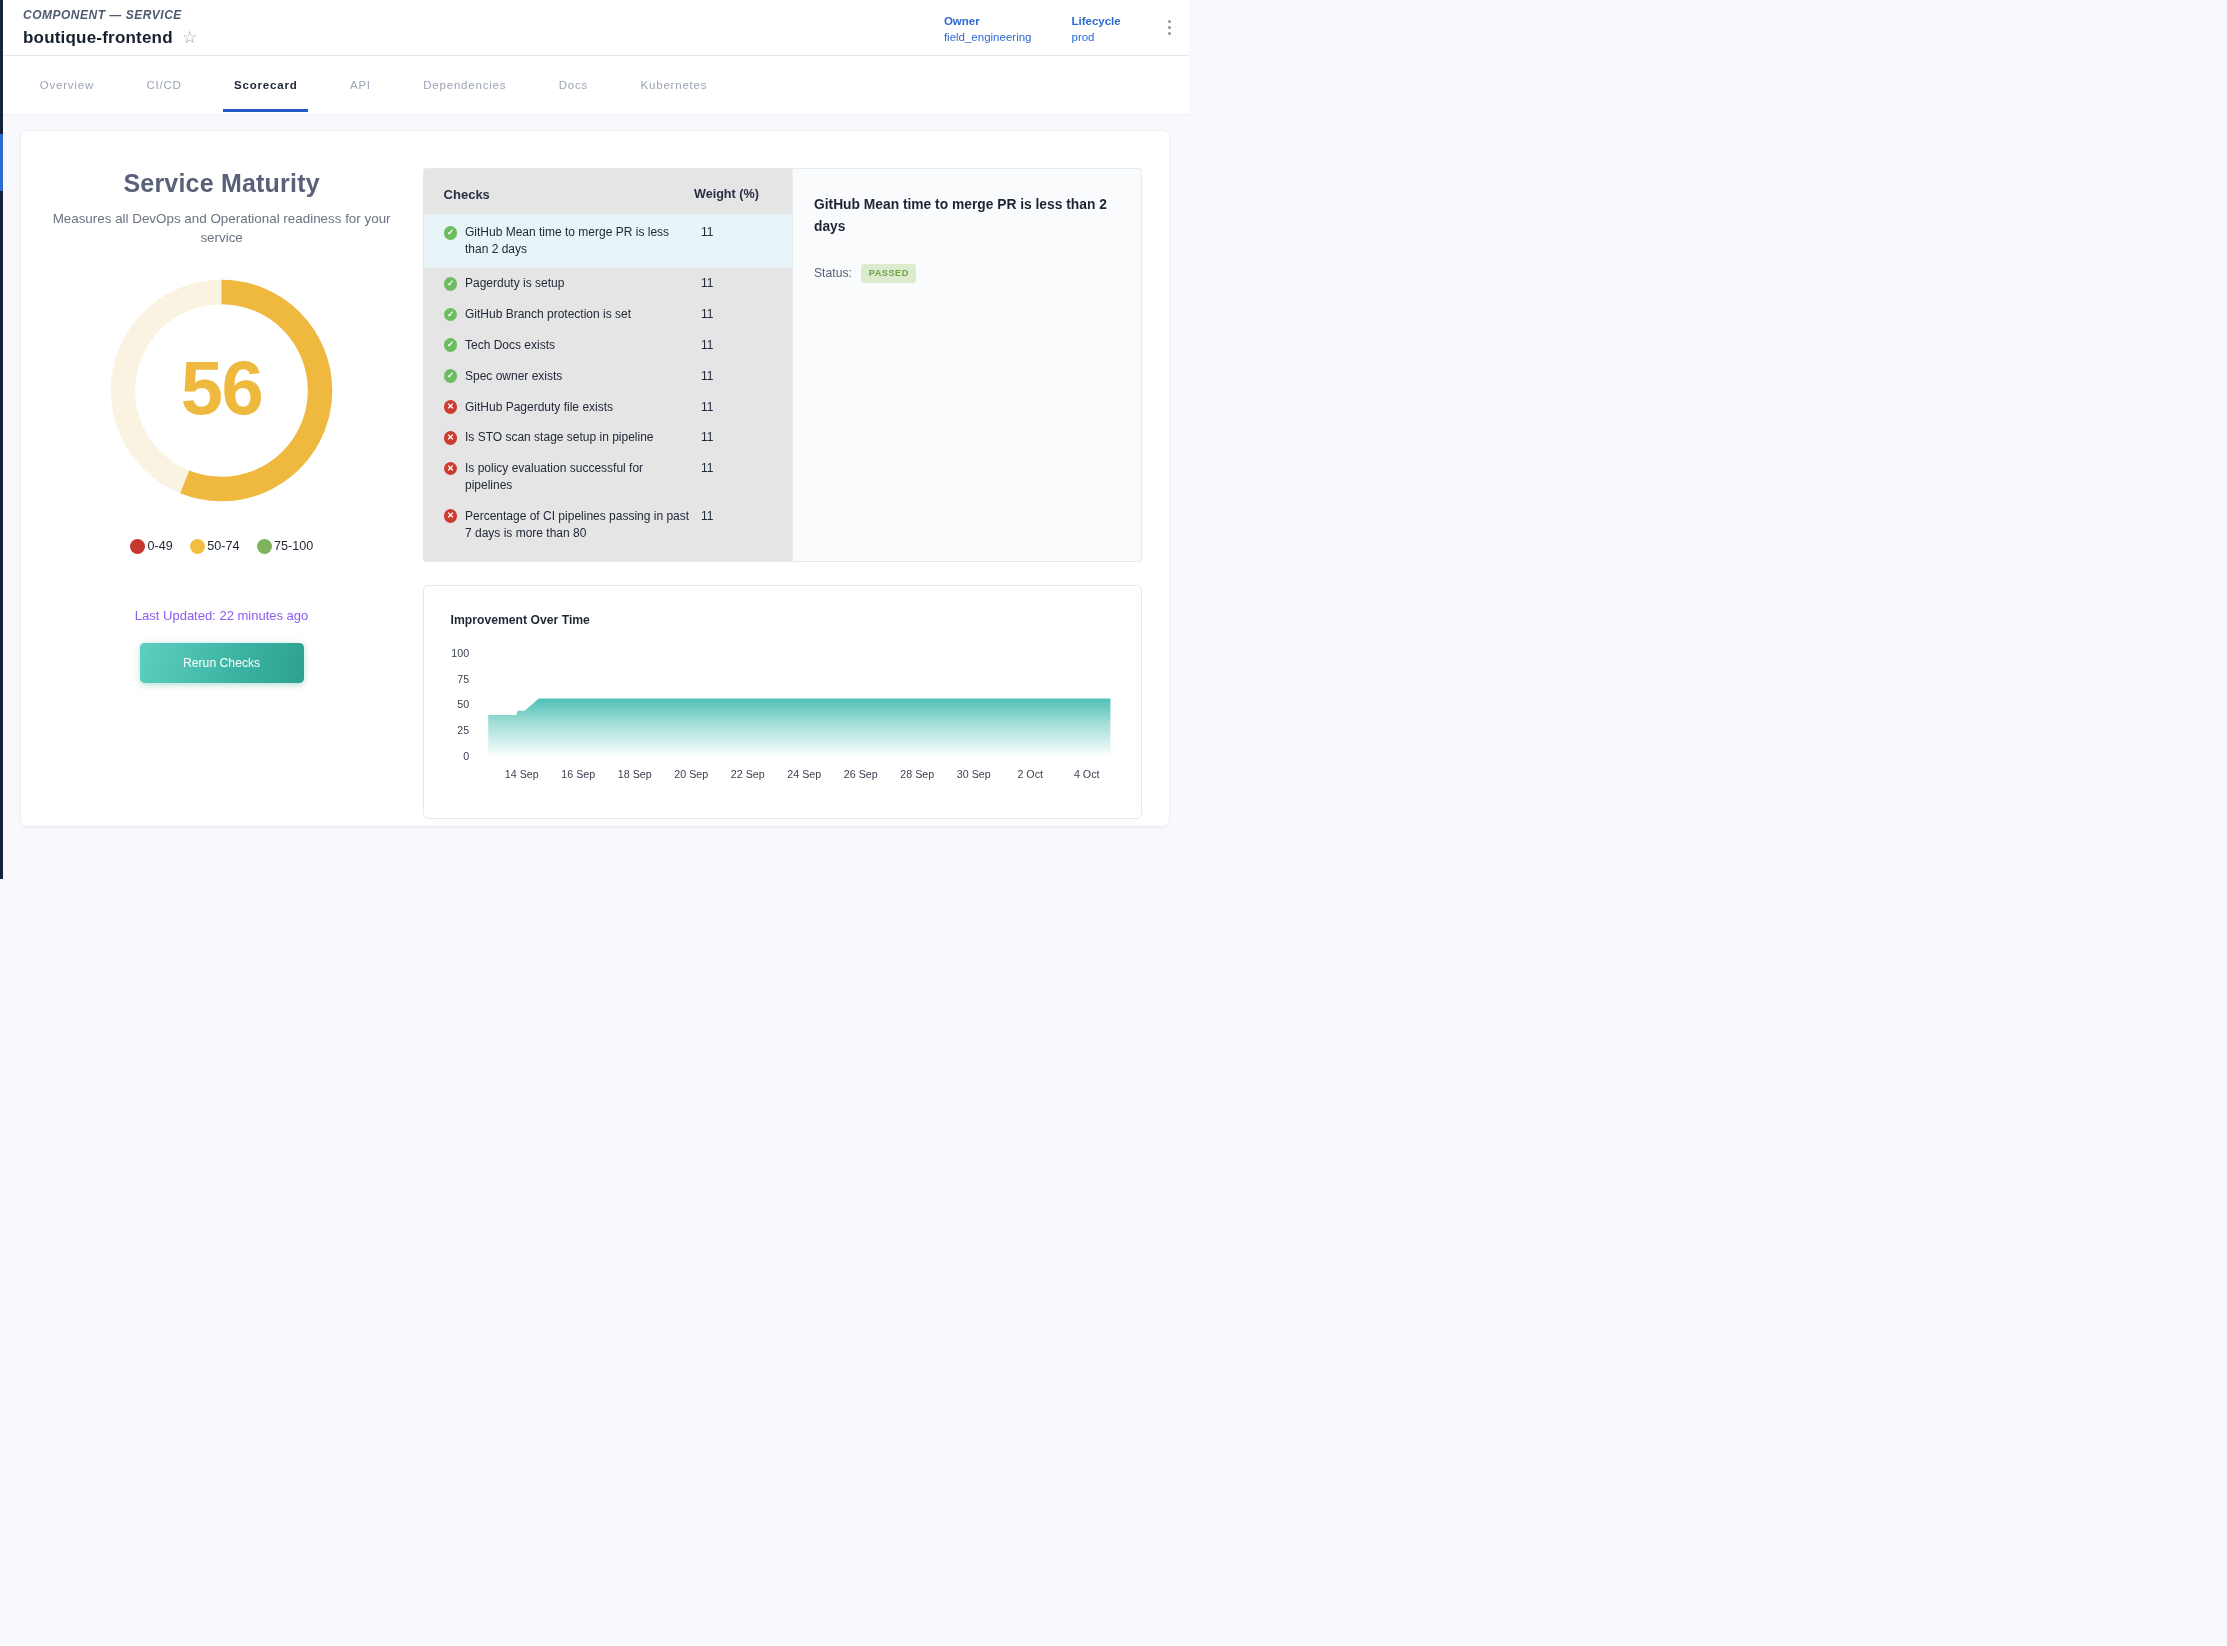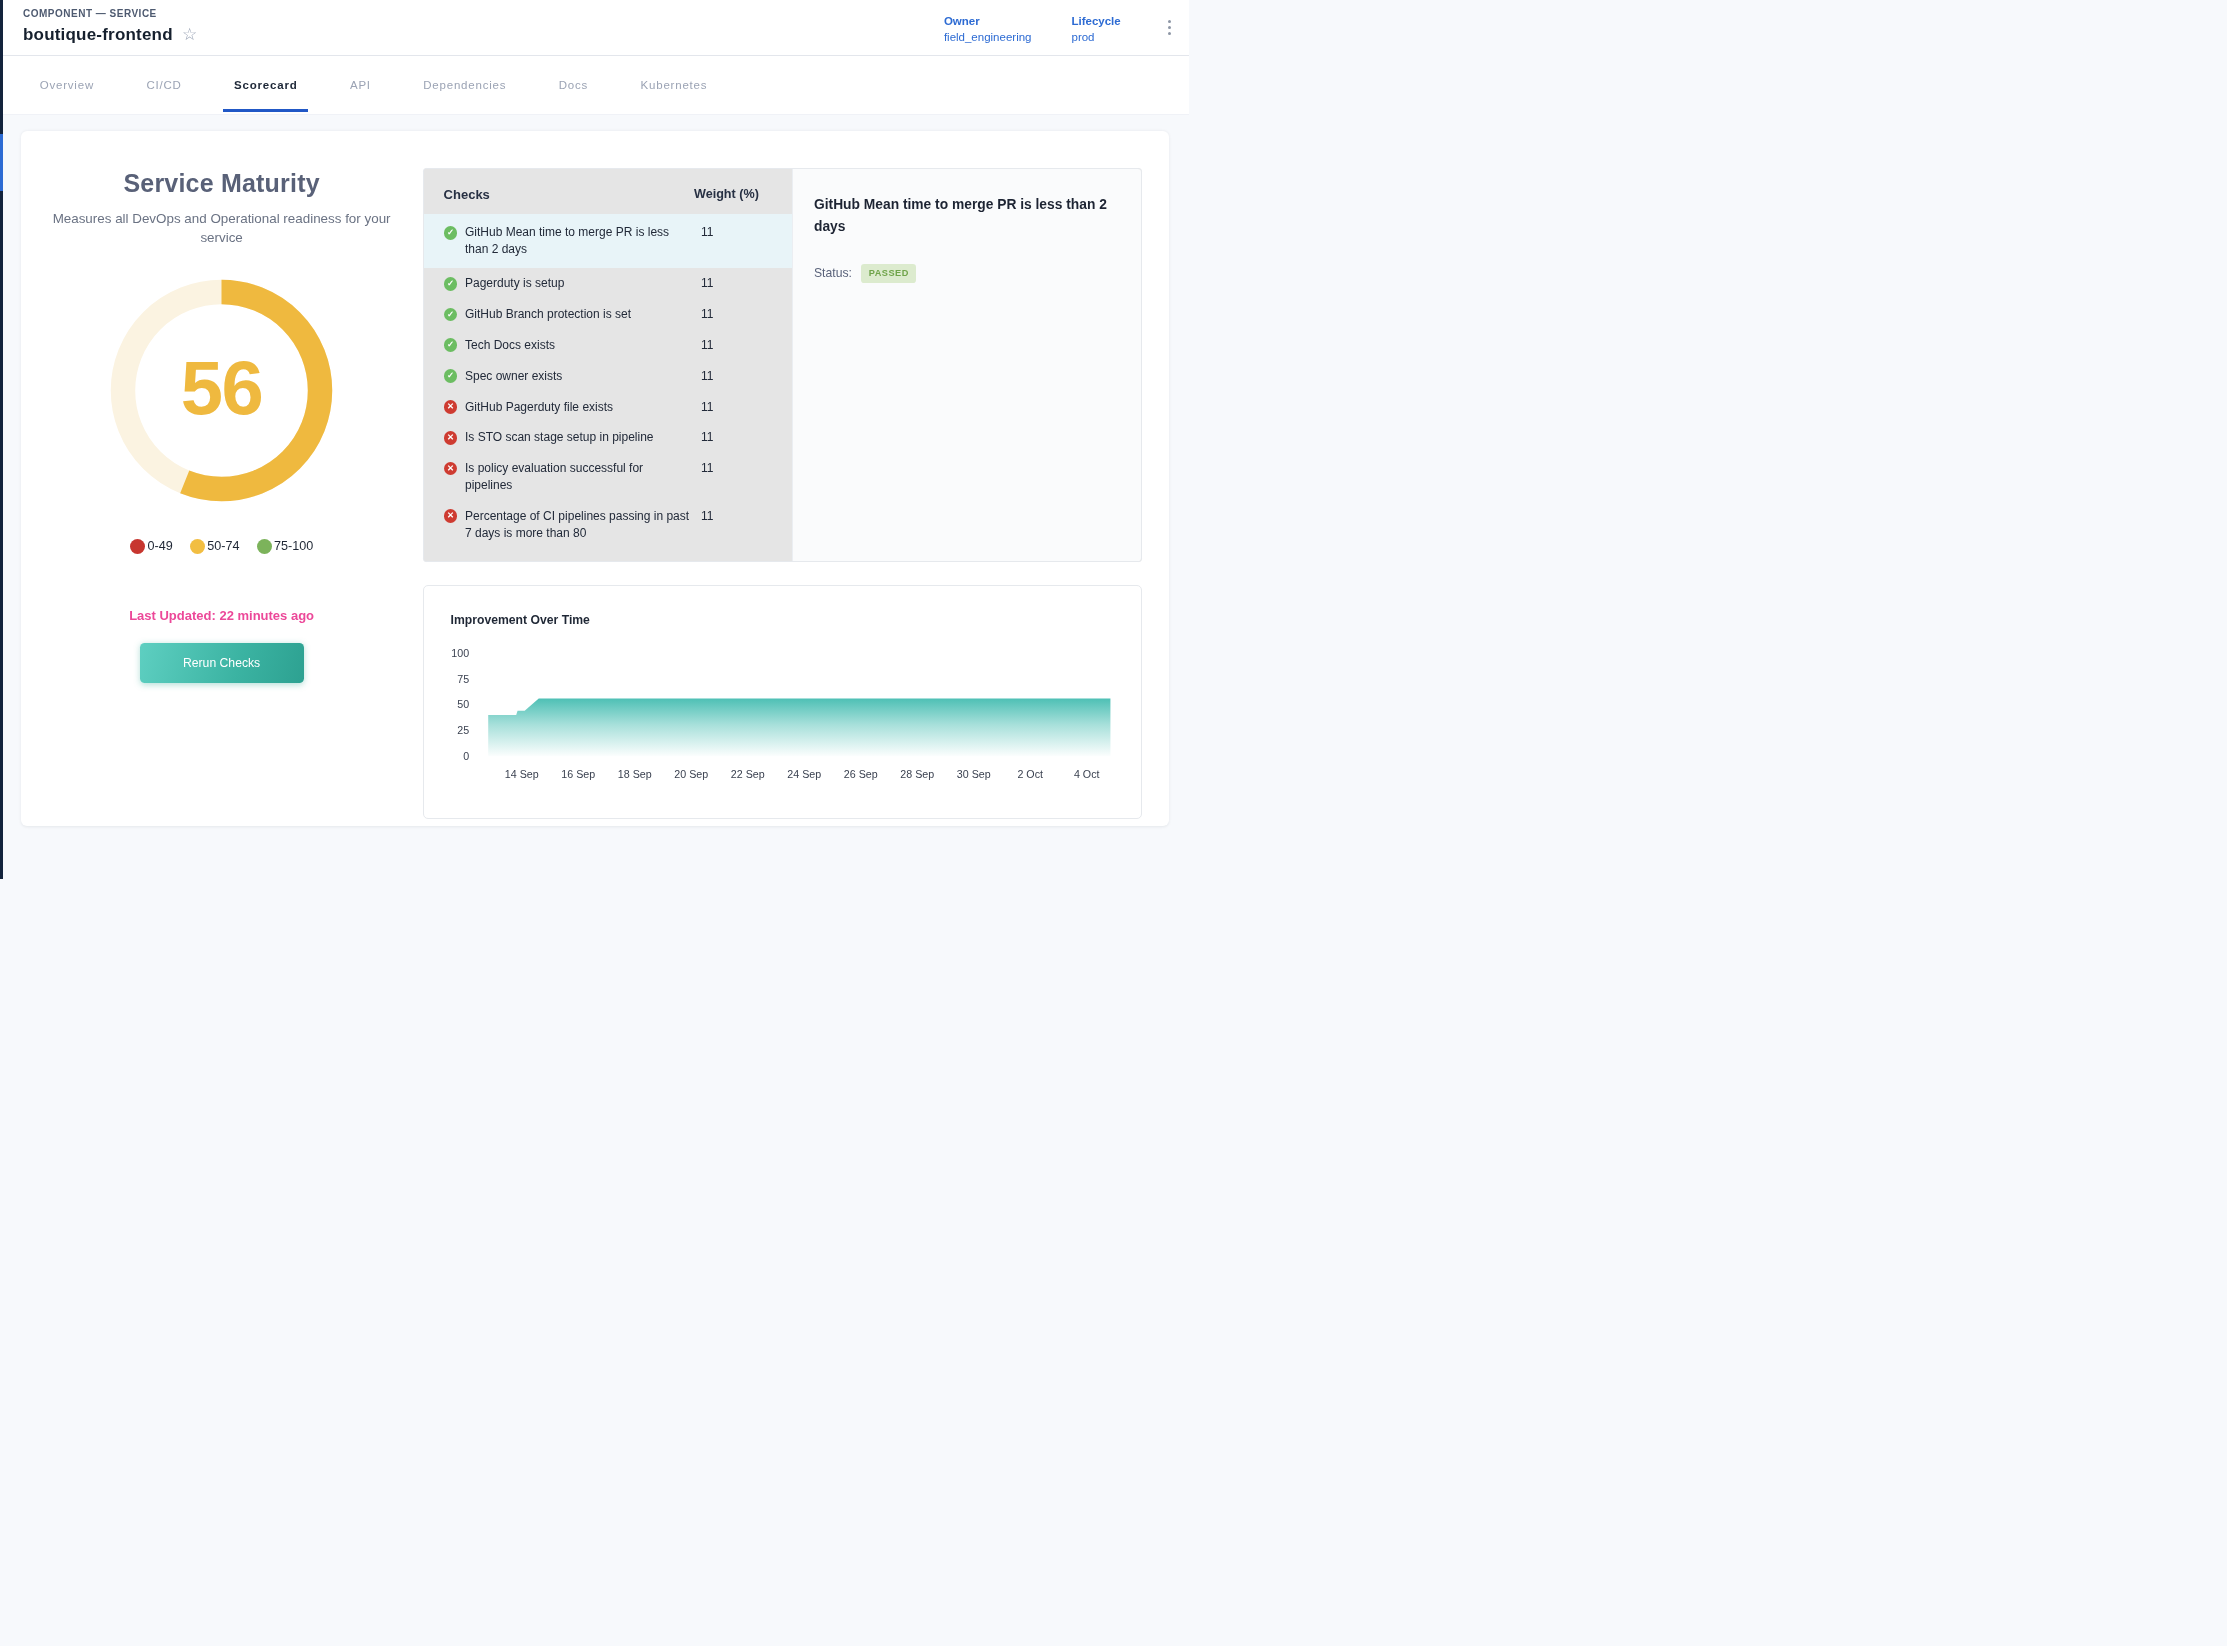--- a/index.html
+++ b/index.html
@@ -10,21 +10,21 @@
     font-family:"Liberation Sans", sans-serif;
     position:relative;
   }
   
   .left-rail { position:absolute; left:0; top:0; width:3.1px; height:879px; background:#13233c; z-index:50; }
   .rail-indicator { position:absolute; left:0; top:134px; width:3.1px; height:57px; background:#2d6bd3; }
 
   
   header { background:#fff; border-bottom:0.8px solid #e3e6ec; height:56px; padding:8.4px 0 0 23px;
            display:flex; justify-content:space-between; }
-  .breadcrumb { font-size:10px; font-weight:600; letter-spacing:0.5px; color:#4e5a70; }
+  .breadcrumb { font-size:12px; font-weight:600; letter-spacing:0.5px; color:#4e5a70;font-style:italic; }
   .title-row { display:flex; align-items:center; margin-top:5.4px; }
   .page-title { font-size:17px; font-weight:700; color:#16202e; margin:0; letter-spacing:0.2px; }
   .star { font-size:17px; color:#9aa3b5; margin-left:9.2px; cursor:pointer; line-height:1; }
   .hdr-right { display:flex; align-items:flex-start; padding-top:6.9px; }
   .meta-block { margin-right:40px; }
   .meta-label { color:#2d6bd3; font-weight:700; font-size:11.5px; }
   .meta-value { color:#2d6bd3; font-size:11.5px; margin-top:3.8px; }
   .kebab { display:flex; flex-direction:column; gap:3.1px; padding:4.6px 7.6px; margin-right:10px; cursor:pointer; }
   .kebab i { width:3.1px; height:3.1px; border-radius:50%; background:#8d96a5; }
 
@@ -42,21 +42,21 @@
           display:flex; min-height:695px; }
   .left-col { width:402px; flex:none; text-align:center; padding-top:38px; }
   .m-title { font-size:25px; font-weight:700; color:#596178; margin:0; letter-spacing:0.2px; }
   .m-sub { font-size:13.4px; color:#6a7283; line-height:19px; margin:10.7px auto 0; width:359px; }
   .donut-wrap { position:relative; width:223px; height:223px; margin:32px auto 0; }
   .donut-score { position:absolute; left:0; right:0; top:50%; transform:translateY(-53%);
                  font-size:76px; font-weight:700; color:#efb93f; letter-spacing:-1.5px; }
   .legend { display:flex; justify-content:center; gap:17px; margin-top:37px; }
   .legend-item { display:flex; align-items:center; font-size:12.6px; color:#1f2735; }
   .legend-dot { width:15.3px; height:15.3px; border-radius:50%; margin-right:2.3px; flex:none; }
-  .last-upd { margin-top:54px; font-size:13px; color:#ec4899;font-weight:bold; }
+  .last-upd { margin-top:54px; font-size:13px; color:#8b5cf6; }
   .rerun { display:block; margin:20px auto 0; width:164px; height:40px; border:none; border-radius:4.6px;
            color:#fff; font-size:12.2px; font-family:inherit; cursor:pointer;
            background:linear-gradient(105deg,#5ecfc1 0%,#3bb3a2 60%,#2da191 100%);
            box-shadow:0 1.5px 6.1px rgba(46,165,147,.35); }
 
   .right-col { width:719px; flex:none; margin-top:37px; }
 
   
   .checks-box { display:flex; border:0.8px solid #e6e9ed; border-radius:3.1px; min-height:375px; background:#e5e5e5; }
   .checks-left { width:368px; flex:none; padding:18.3px 0 12.2px; }

